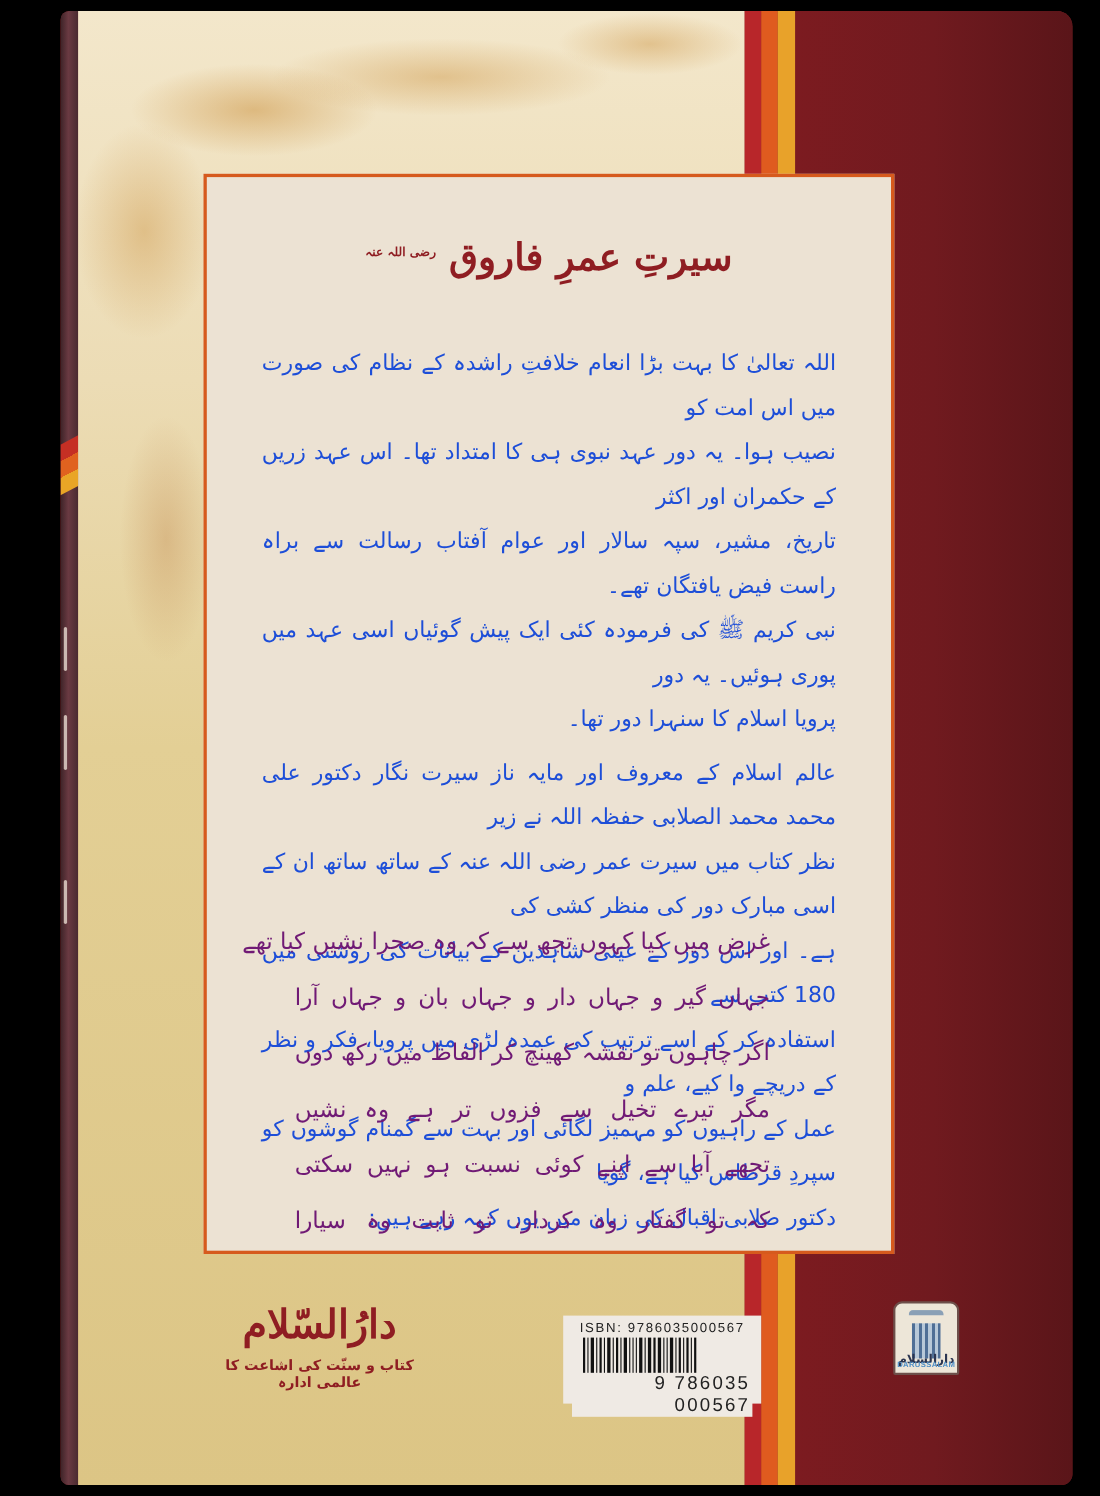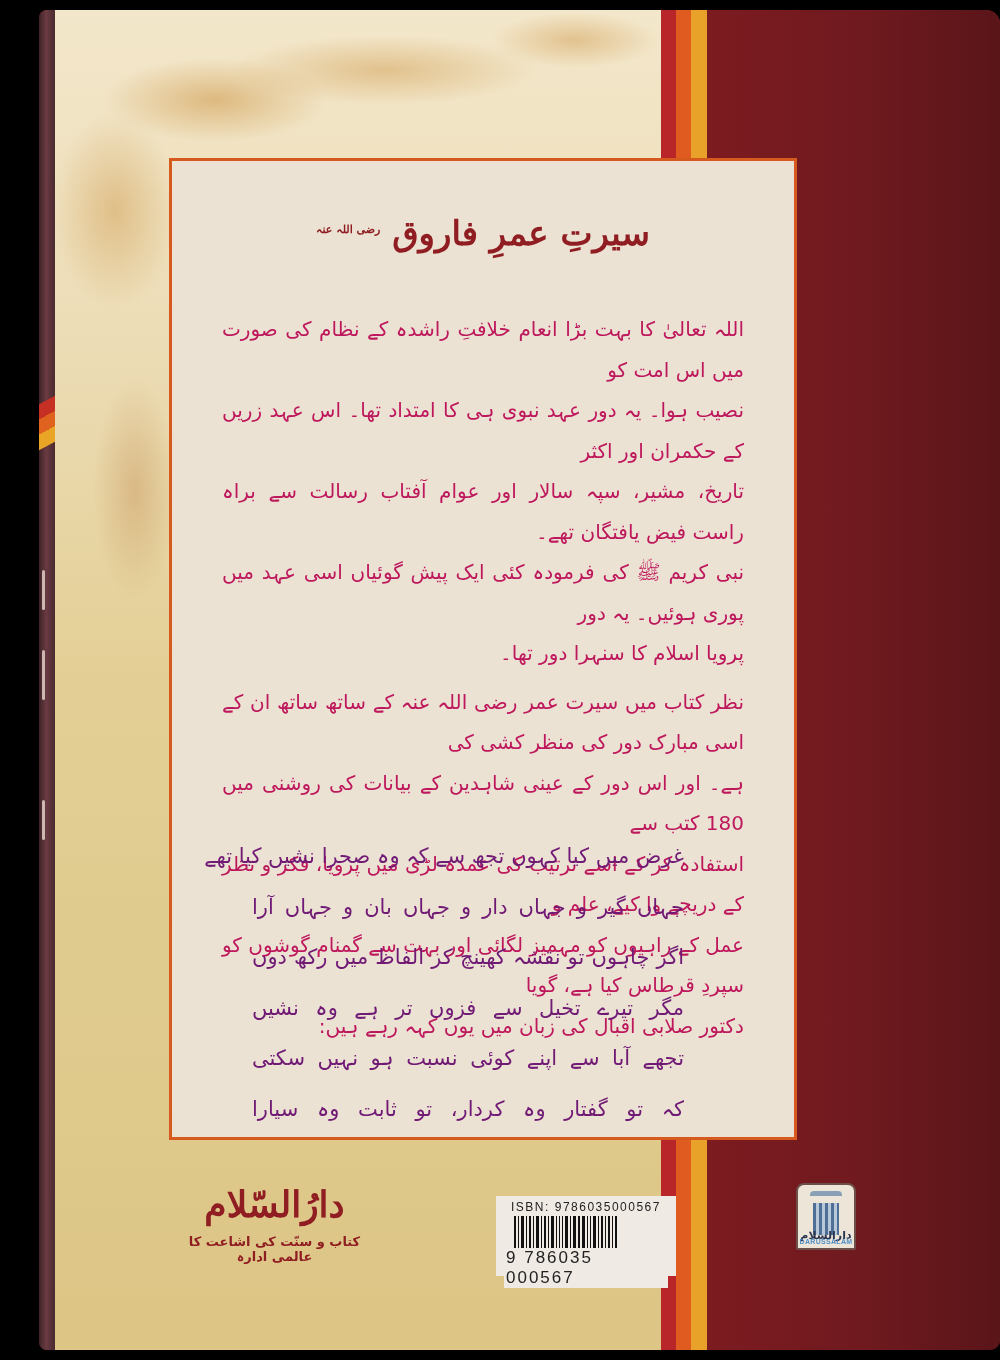--- a/index.html
+++ b/index.html
@@ -1,18 +1,18 @@
 <!DOCTYPE html>
 <html><head>
 <meta charset="utf-8">
 <style>
   html, body { margin:0; padding:0; background:#000; }
   body { width:1000px; height:1360px; position:relative; overflow:hidden; font-family:"DejaVu Sans", sans-serif; }
 
-  .book { position:absolute; left:39px; top:10px; width:920px; height:1340px; border-radius:8px 14px 10px 8px; overflow:hidden; background:#7a1c20;padding-left:41px; }
+  .book { position:absolute; left:55px; top:10px; width:920px; height:1340px; border-radius:8px 14px 10px 8px; overflow:hidden; background:#7a1c20; }
 
   .spine { position:absolute; left:0; top:0; width:16px; height:100%;
     background:linear-gradient(90deg,#3d2327 0%,#6a3a42 45%,#4a2a30 100%); }
   .spine-band { position:absolute; left:0; width:16px; height:46px; top:390px;
     background:linear-gradient(180deg,#c52f24 0 33%,#e0621f 33% 66%,#e9a526 66% 100%); transform:skewY(-28deg); }
   .spine-mark { position:absolute; left:3px; width:3px; background:#e9d9cf; opacity:.8; border-radius:2px; }
 
   .map-area { position:absolute; left:16px; top:0; width:606px; height:100%;
     background:
       radial-gradient(ellipse 160px 60px at 160px 90px, rgba(205,150,70,.55), transparent 70%),
@@ -32,21 +32,21 @@
     background:linear-gradient(90deg,#7c1b20 0%,#701a1f 50%,#5a1519 100%); }
 
   .panel { position:absolute; left:130px; top:148px; width:628px; height:982px;
     background:#ece2d3; border:3px solid #d65a1d; box-sizing:border-box; }
 
   .title { position:absolute; top:52px; left:0; right:0; text-align:center; direction:rtl;
     font-family:"DejaVu Serif", serif; font-size:34px; color:#8f1d22; font-weight:bold; }
   .honorific { font-size:11px; vertical-align:super; color:#8f1d22; }
 
   .body { position:absolute; left:50px; right:50px; top:148px; direction:rtl; text-align:justify;
-    font-family:"DejaVu Sans", sans-serif; font-size:20px; line-height:40.5px; color:#be185d; }
+    font-family:"DejaVu Sans", sans-serif; font-size:20px; line-height:40.5px; color:#1d4ed8; }
   .para { margin:0; text-align-last:right; }
   .para p { margin:0; }
   .para-gap { height:8px; }
 
   .poem { position:absolute; left:80px; right:110px; top:670px; direction:rtl;
     font-family:"DejaVu Sans", sans-serif; font-size:21px; color:#701a75; }
   .poem-line { height:50.5px; line-height:50.5px; text-align:justify; text-align-last:justify; white-space:nowrap; }
 
   .publisher { position:absolute; left:128px; top:1172px; width:215px; text-align:center; direction:rtl; color:#8f1d22; }
   .publisher-name { font-family:"DejaVu Serif", serif; font-size:36px; font-weight:bold; line-height:44px; }
@@ -94,20 +94,21 @@
     <div class="body">
       <div class="para">
         <p>اللہ تعالیٰ کا بہت بڑا انعام خلافتِ راشدہ کے نظام کی صورت میں اس امت کو</p>
         <p>نصیب ہوا۔ یہ دور عہد نبوی ہی کا امتداد تھا۔ اس عہد زریں کے حکمران اور اکثر</p>
         <p>تاریخ، مشیر، سپہ سالار اور عوام آفتاب رسالت سے براہ راست فیض یافتگان تھے۔</p>
         <p>نبی کریم ﷺ کی فرمودہ کئی ایک پیش گوئیاں اسی عہد میں پوری ہوئیں۔ یہ دور</p>
         <p>پرویا اسلام کا سنہرا دور تھا۔</p>
       </div>
       <div class="para-gap"></div>
       <div class="para">
+        <p>عالم اسلام کے معروف اور مایہ ناز سیرت نگار دکتور علی محمد محمد الصلابی حفظہ اللہ نے زیر</p>
         <p>نظر کتاب میں سیرت عمر رضی اللہ عنہ کے ساتھ ساتھ ان کے اسی مبارک دور کی منظر کشی کی</p>
         <p>ہے۔ اور اس دور کے عینی شاہدین کے بیانات کی روشنی میں 180 کتب سے</p>
         <p>استفادہ کر کے اسے ترتیب کی عمدہ لڑی میں پرویا، فکر و نظر کے دریچے وا کیے، علم و</p>
         <p>عمل کے راہیوں کو مہمیز لگائی اور بہت سے گمنام گوشوں کو سپردِ قرطاس کیا ہے، گویا</p>
         <p>دکتور صلابی اقبال کی زبان میں یوں کہہ رہے ہیں:</p>
       </div>
     </div>
 
     <div class="poem">
       <div class="poem-line">غرض میں کیا کہوں تجھ سے کہ وہ صحرا نشیں کیا تھے</div>
@@ -149,21 +150,21 @@
         <span style="width:1px"></span>
       <span style="width:1px"></span>
         <span style="width:3px"></span>
         <span style="width:1px"></span>
       <span style="width:2px"></span>
         <span style="width:1px"></span>
         <span style="width:2px"></span>
       <span style="width:1px;height:46px"></span>
         <span style="width:2px;height:46px"></span>
     </div>
-    <div style="text-align:left;">
+    <div style="text-align:right;">
       <span class="isbn-num">9 786035 000567</span>
     </div>
   </div>
 
   <div class="logo">
     <div class="logo-book"></div>
     <div class="logo-bldg"></div>
     <div class="logo-ar">دارالسلام</div>
     <div class="logo-en">DARUSSALAM</div>
   </div>

